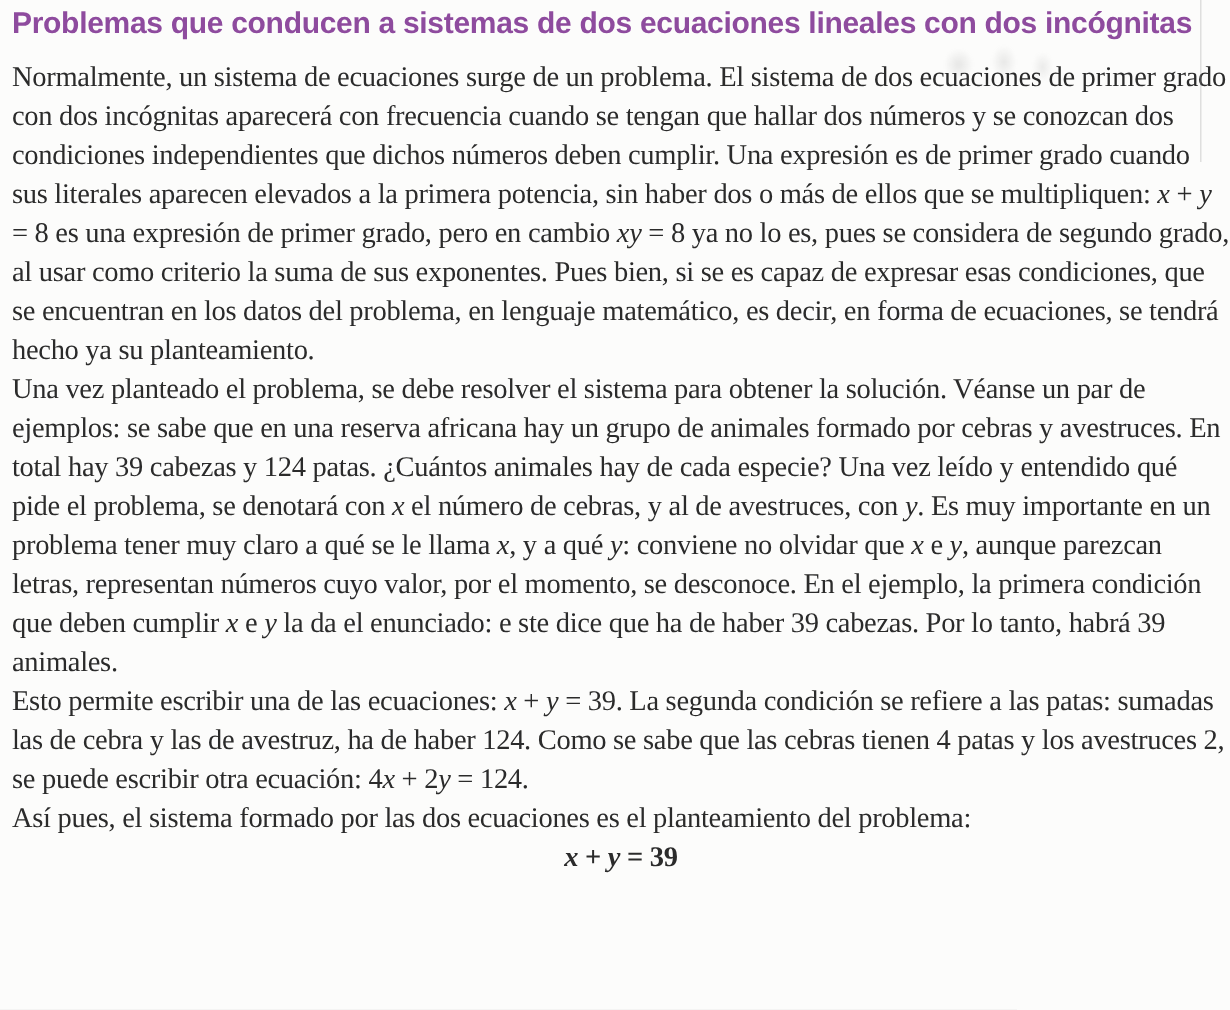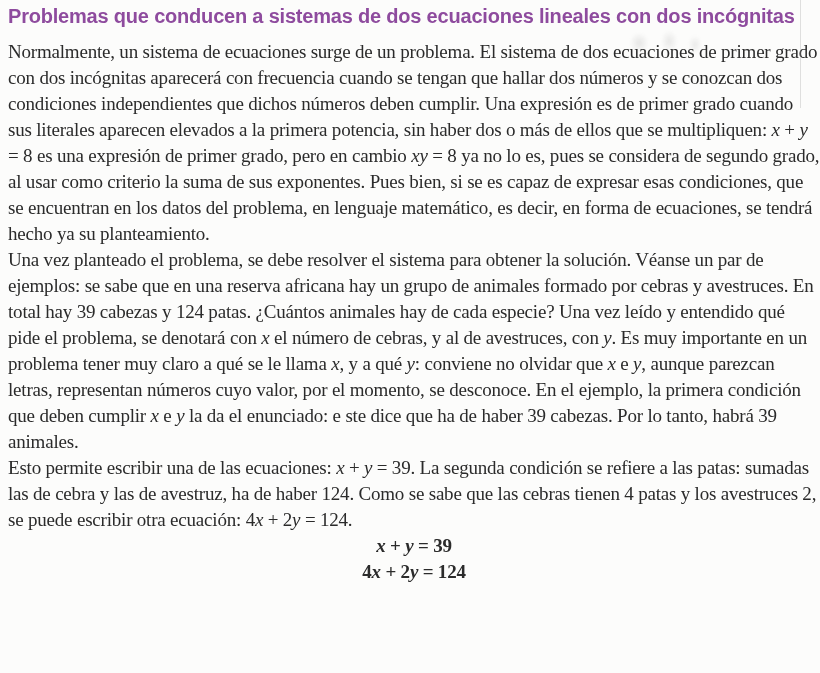--- a/index.html
+++ b/index.html
@@ -85,22 +85,22 @@
   <h1 class="title">Problemas que conducen a sistemas de dos ecuaciones lineales con dos incógnitas</h1>
 
   <div class="body-text">
 
     <p>Normalmente, un sistema de ecuaciones surge de un problema. El sistema de dos ecuaciones de primer grado con dos incógnitas aparecerá con frecuencia cuando se tengan que hallar dos números y se conozcan dos condiciones independientes que dichos números deben cumplir. Una expresión es de primer grado cuando sus literales aparecen elevados a la primera potencia, sin haber dos o más de ellos que se multipliquen: <i>x</i> + <i>y</i> = 8 es una expresión de primer grado, pero en cambio <i>xy</i> = 8 ya no lo es, pues se considera de segundo grado, al usar como criterio la suma de sus exponentes. Pues bien, si se es capaz de expresar esas condiciones, que se encuentran en los datos del problema, en lenguaje matemático, es decir, en forma de ecuaciones, se tendrá hecho ya su planteamiento.</p>
 
     <p>Una vez planteado el problema, se debe resolver el sistema para obtener la solución. Véanse un par de ejemplos: se sabe que en una reserva africana hay un grupo de animales formado por cebras y avestruces. En total hay 39 cabezas y 124 patas. ¿Cuántos animales hay de cada especie? Una vez leído y entendido qué pide el problema, se denotará con <i>x</i> el número de cebras, y al de avestruces, con <i>y</i>. Es muy importante en un problema tener muy claro a qué se le llama <i>x</i>, y a qué <i>y</i>: conviene no olvidar que <i>x</i> e <i>y</i>, aunque parezcan letras, representan números cuyo valor, por el momento, se desconoce. En el ejemplo, la primera condición que deben cumplir <i>x</i> e <i>y</i> la da el enunciado: e ste dice que ha de haber 39 cabezas. Por lo tanto, habrá 39 animales.</p>
 
     <p>Esto permite escribir una de las ecuaciones: <i>x</i> + <i>y</i> = 39. La segunda condición se refiere a las patas: sumadas las de cebra y las de avestruz, ha de haber 124. Como se sabe que las cebras tienen 4 patas y los avestruces 2, se puede escribir otra ecuación: 4<i>x</i> + 2<i>y</i> = 124.</p>
 
+    <p>Así pues, el sistema formado por las dos ecuaciones es el planteamiento del problema:</p>
 
     <div class="equation-block">
       <div class="equation-line"><i>x</i> + <i>y</i> = 39</div>
-      <div class="equation-line">4<i>x</i> + 2<i>y</i> = 124</div>
     </div>
 
 
   </div>
 
 </div>
 
 </body></html>

